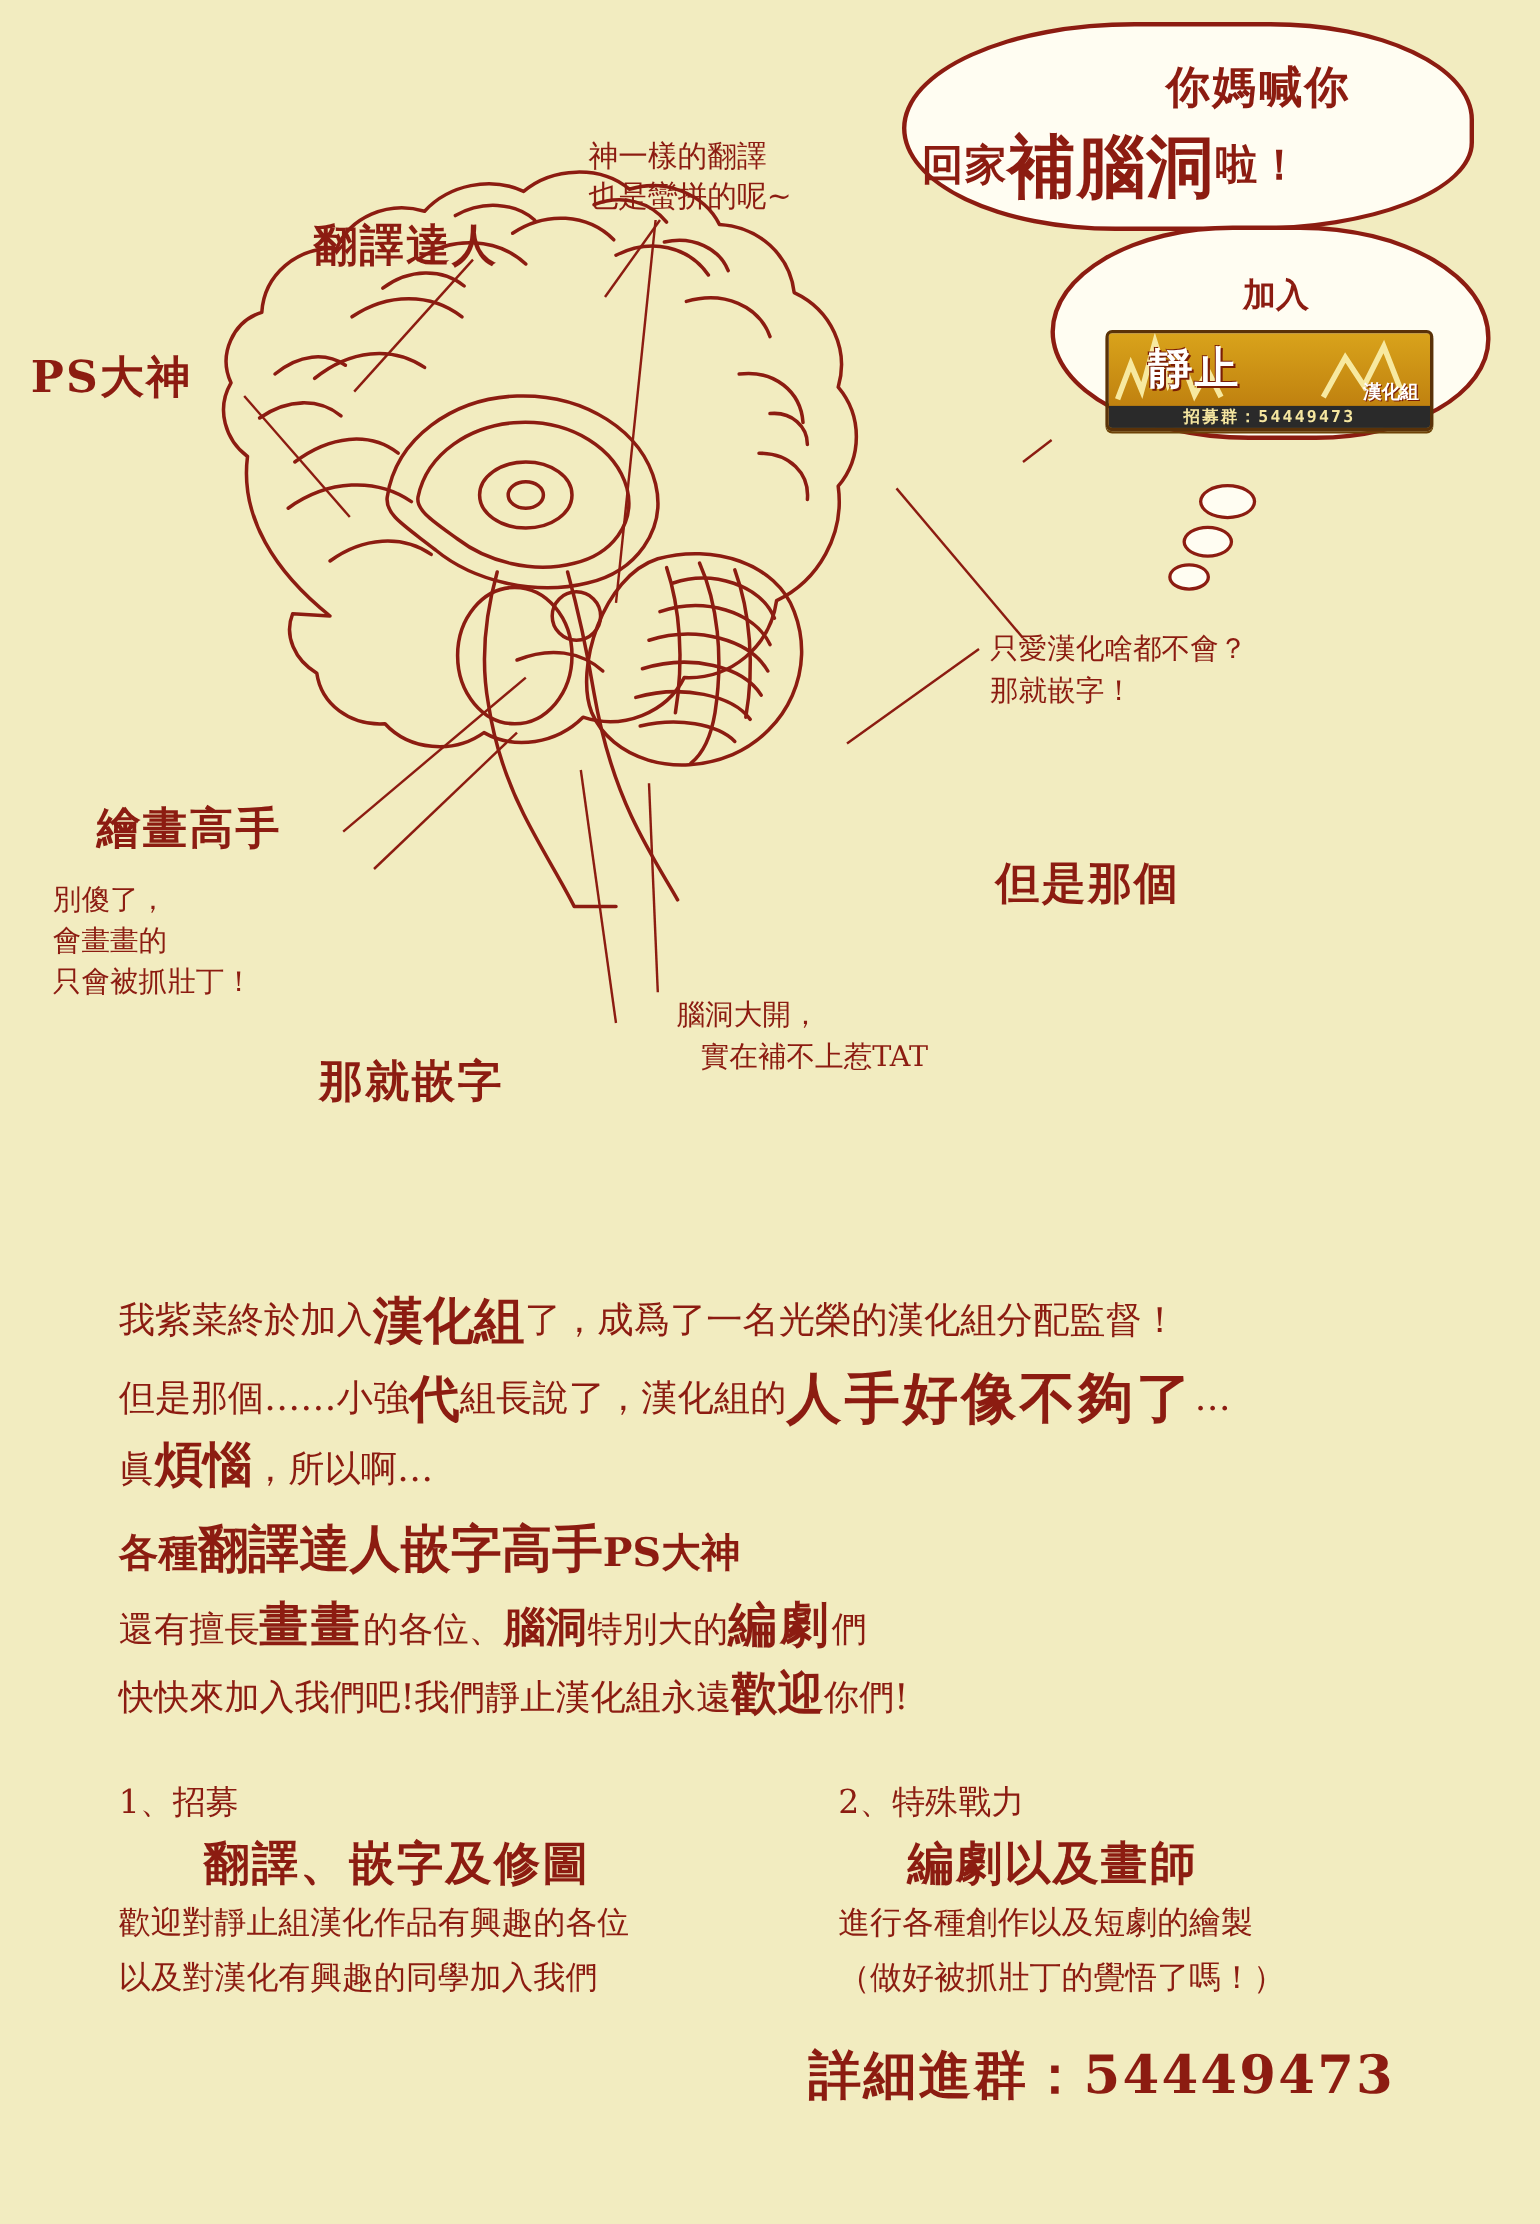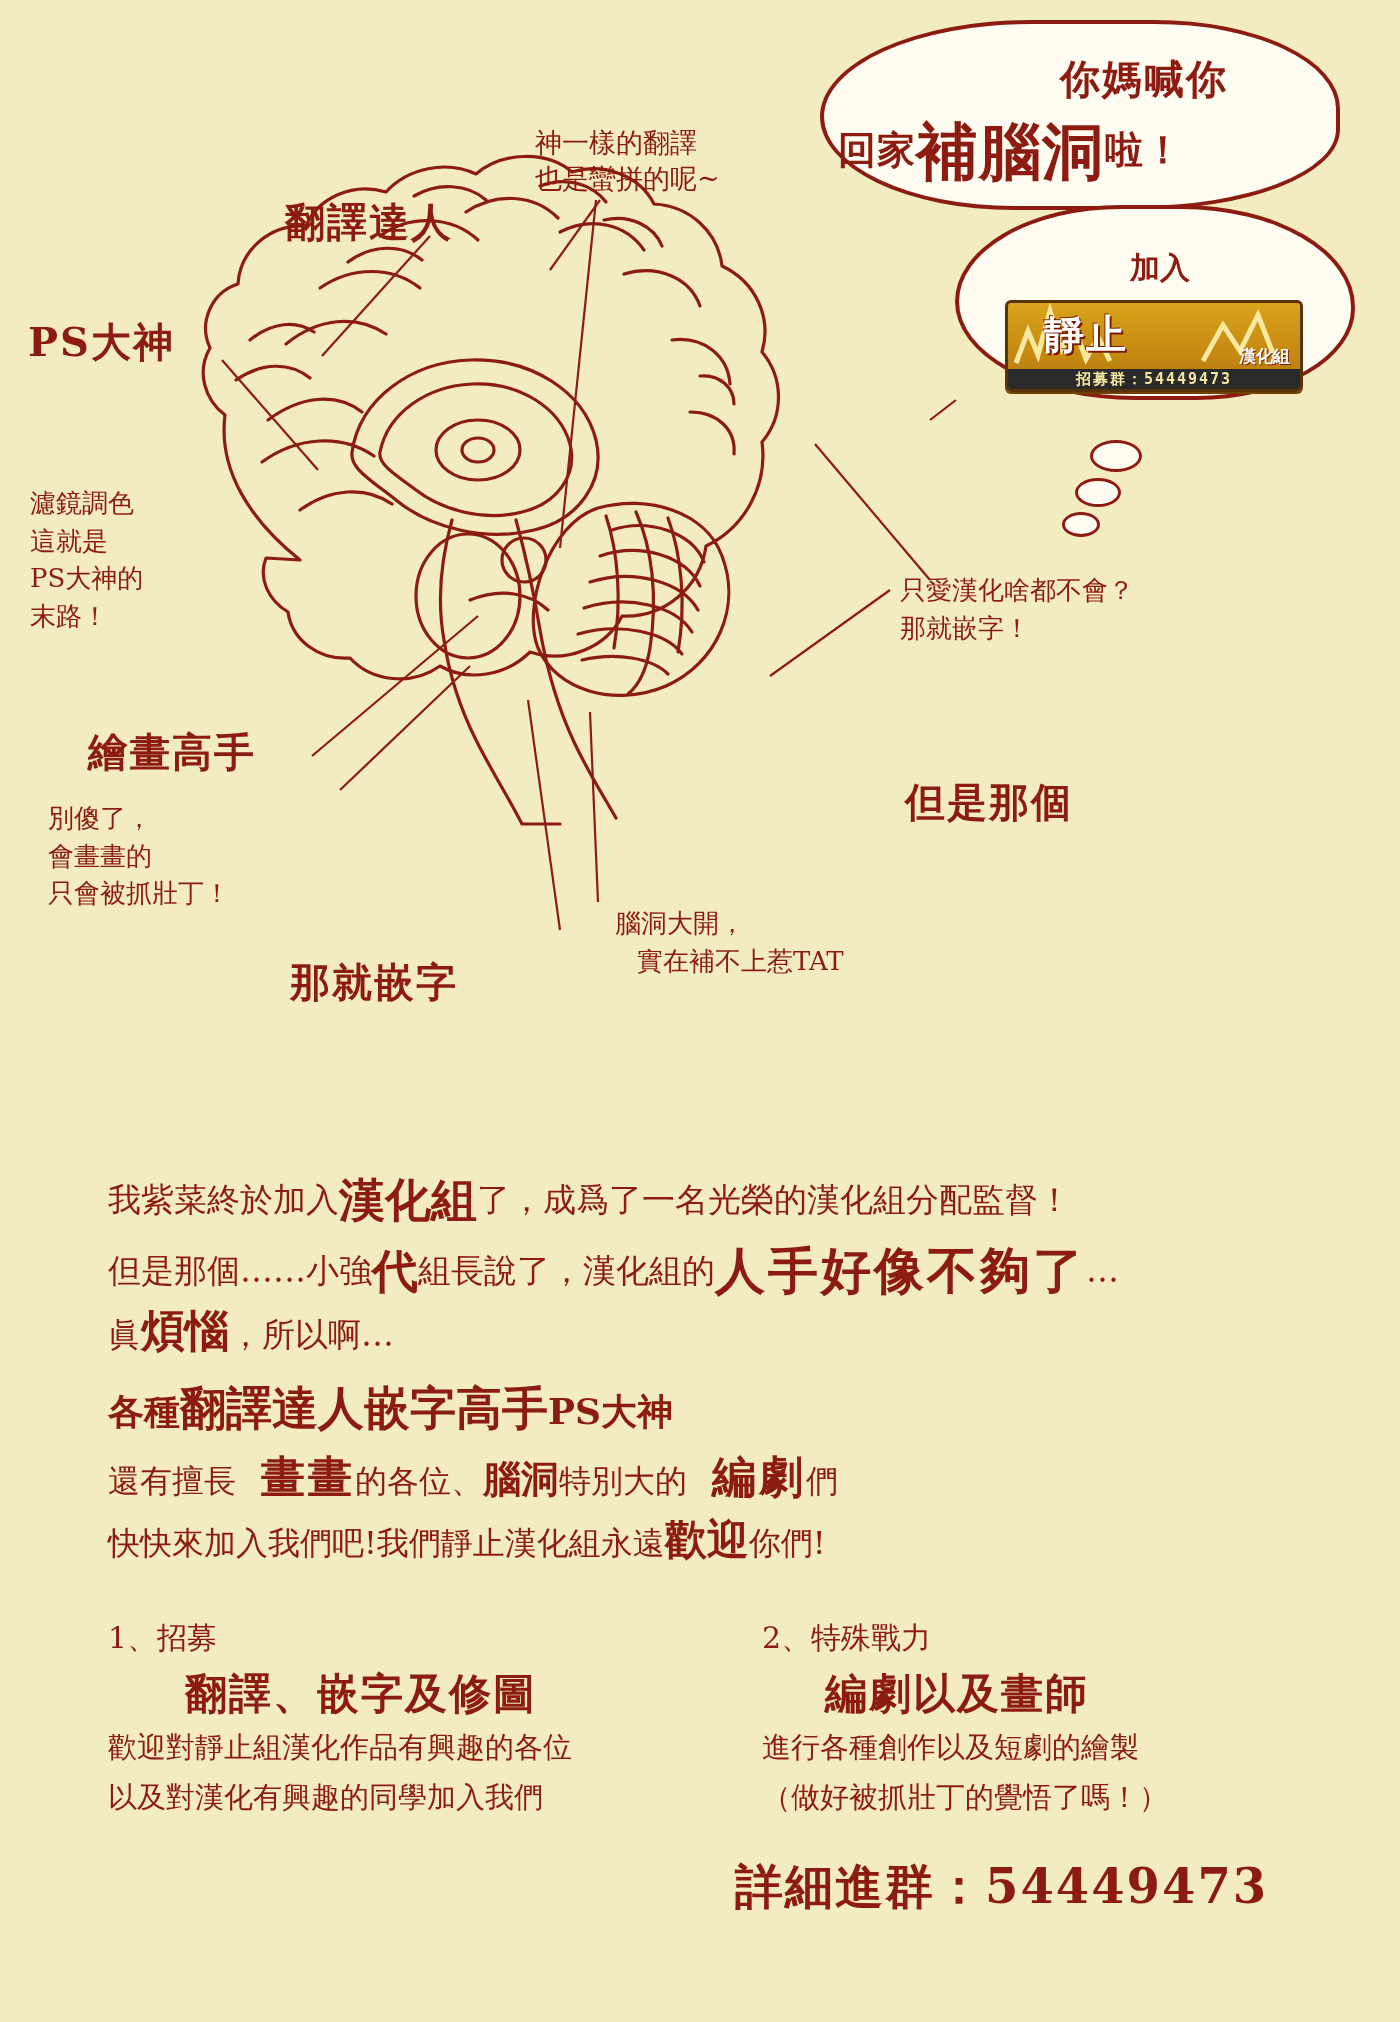--- a/index.html
+++ b/index.html
@@ -101,21 +101,21 @@
   .p1{position:absolute;left:108px;top:70px;font-size:33px;}
   .p1 .em{font-size:46px;font-weight:bold;vertical-align:-5px;}
   .p2{position:absolute;left:108px;top:138px;font-size:33px;}
   .p2 .em{font-size:46px;font-weight:bold;vertical-align:-5px;}
   .p2 .em2{font-size:50px;font-weight:bold;letter-spacing:3px;vertical-align:-6px;}
   .p3{position:absolute;left:108px;top:202px;font-size:33px;}
   .p3 .em{font-size:44px;font-weight:bold;}
   .p4{position:absolute;left:108px;top:278px;font-size:36px;font-weight:bold;}
   .p4 .big{font-size:46px;}
   .p5{position:absolute;left:108px;top:348px;font-size:32px;}
-  .p5 .big{font-size:44px;font-weight:bold;letter-spacing:3px;margin-left:25px;}
+  .p5 .big{font-size:44px;font-weight:bold;letter-spacing:3px;}
   .p5 .mid{font-size:38px;font-weight:bold;}
   .p6{position:absolute;left:108px;top:412px;font-size:32px;}
   .p6 .big{font-size:42px;font-weight:bold;}
 
   .sec-title{
     position:absolute;font-family:"DejaVu Serif","Liberation Serif",serif;
     color:#8c1c11;font-size:30px;white-space:nowrap;
   }
   .sec-head{
     position:absolute;font-family:"DejaVu Serif","Liberation Serif",serif;
@@ -237,26 +237,20 @@
   <div class="label-big abs" style="left:285px;top:195px;">翻譯達人</div>
   <div class="label-big abs" style="left:88px;top:725px;">繪畫高手</div>
   <div class="label-big abs" style="left:290px;top:955px;">那就嵌字</div>
   <div class="label-big abs" style="left:905px;top:775px;">但是那個</div>
 
   <div class="label-mid abs" style="left:535px;top:125px;">
     <div>神一樣的翻譯</div>
     <div>也是蠻拼的呢~</div>
   </div>
 
-  <div class="label-note abs" style="left:30px;top:485px;">
-    <div>濾鏡調色</div>
-    <div>這就是</div>
-    <div>PS大神的</div>
-    <div>末路！</div>
-  </div>
 
   <div class="label-note abs" style="left:48px;top:800px;">
     <div>別傻了，</div>
     <div>會畫畫的</div>
     <div>只會被抓壯丁！</div>
   </div>
 
   <div class="label-note abs" style="left:615px;top:905px;">
     <div>腦洞大開，</div>
     <div style="padding-left:22px">實在補不上惹TAT</div>

